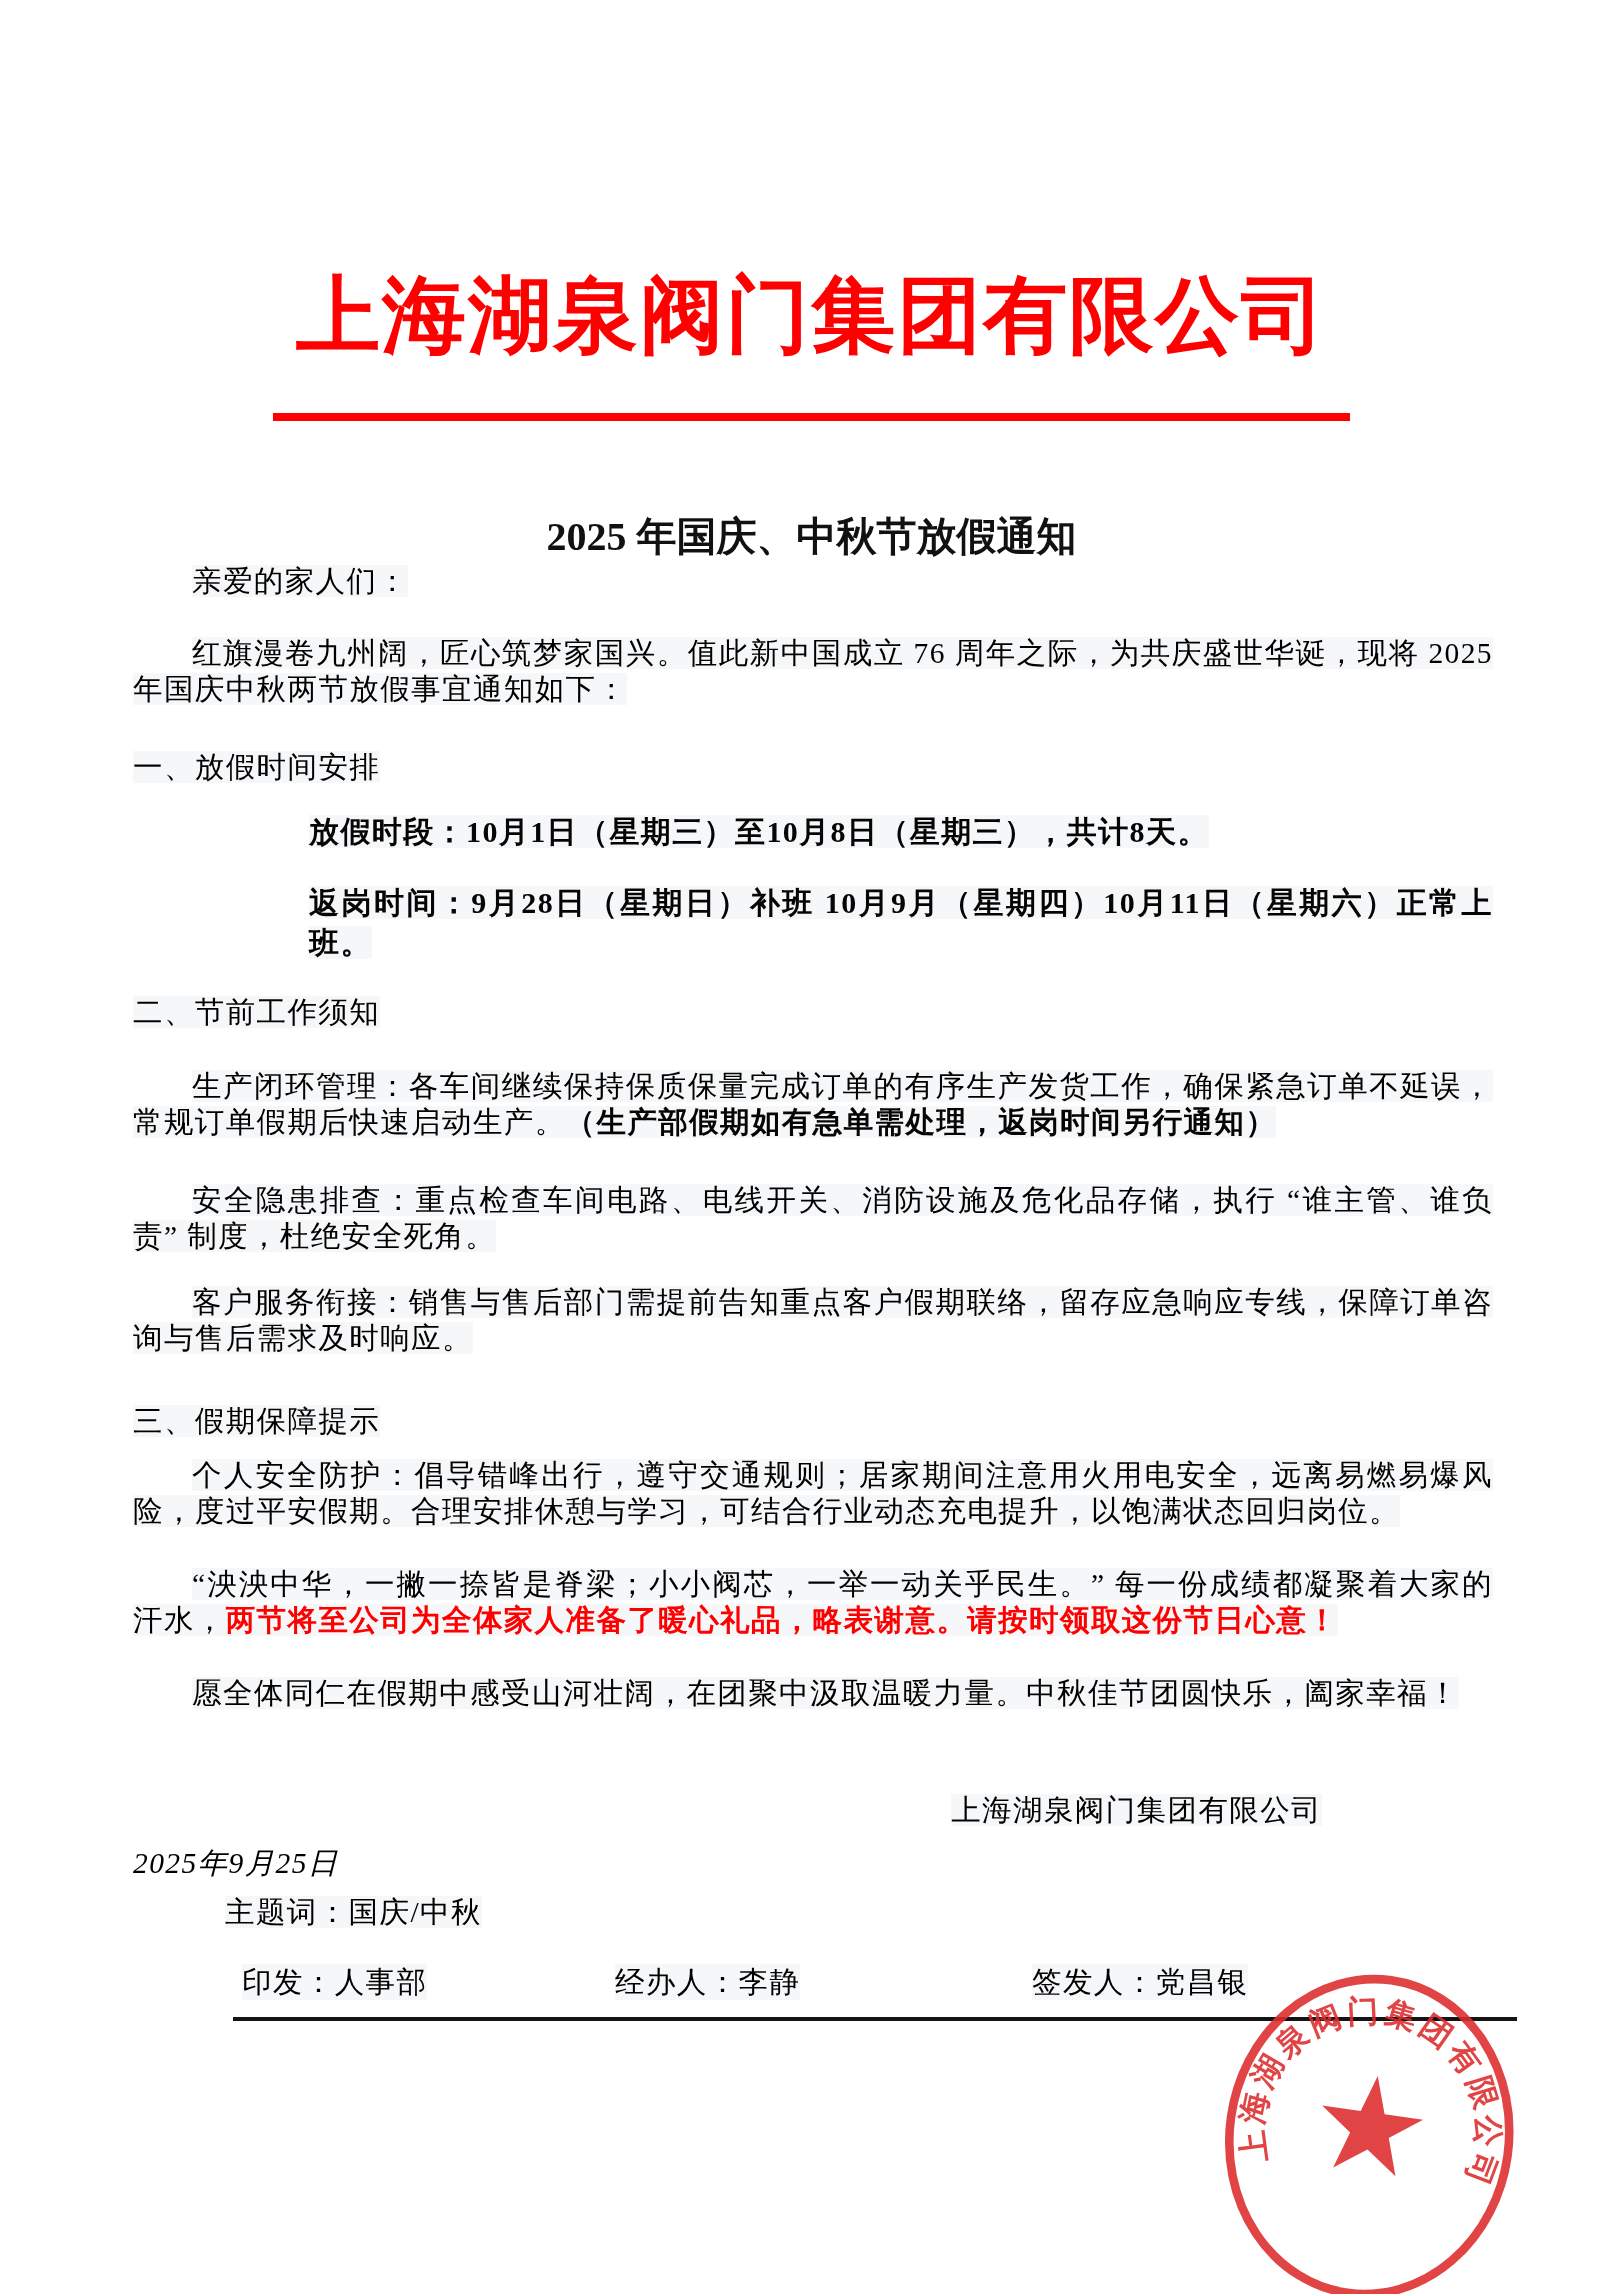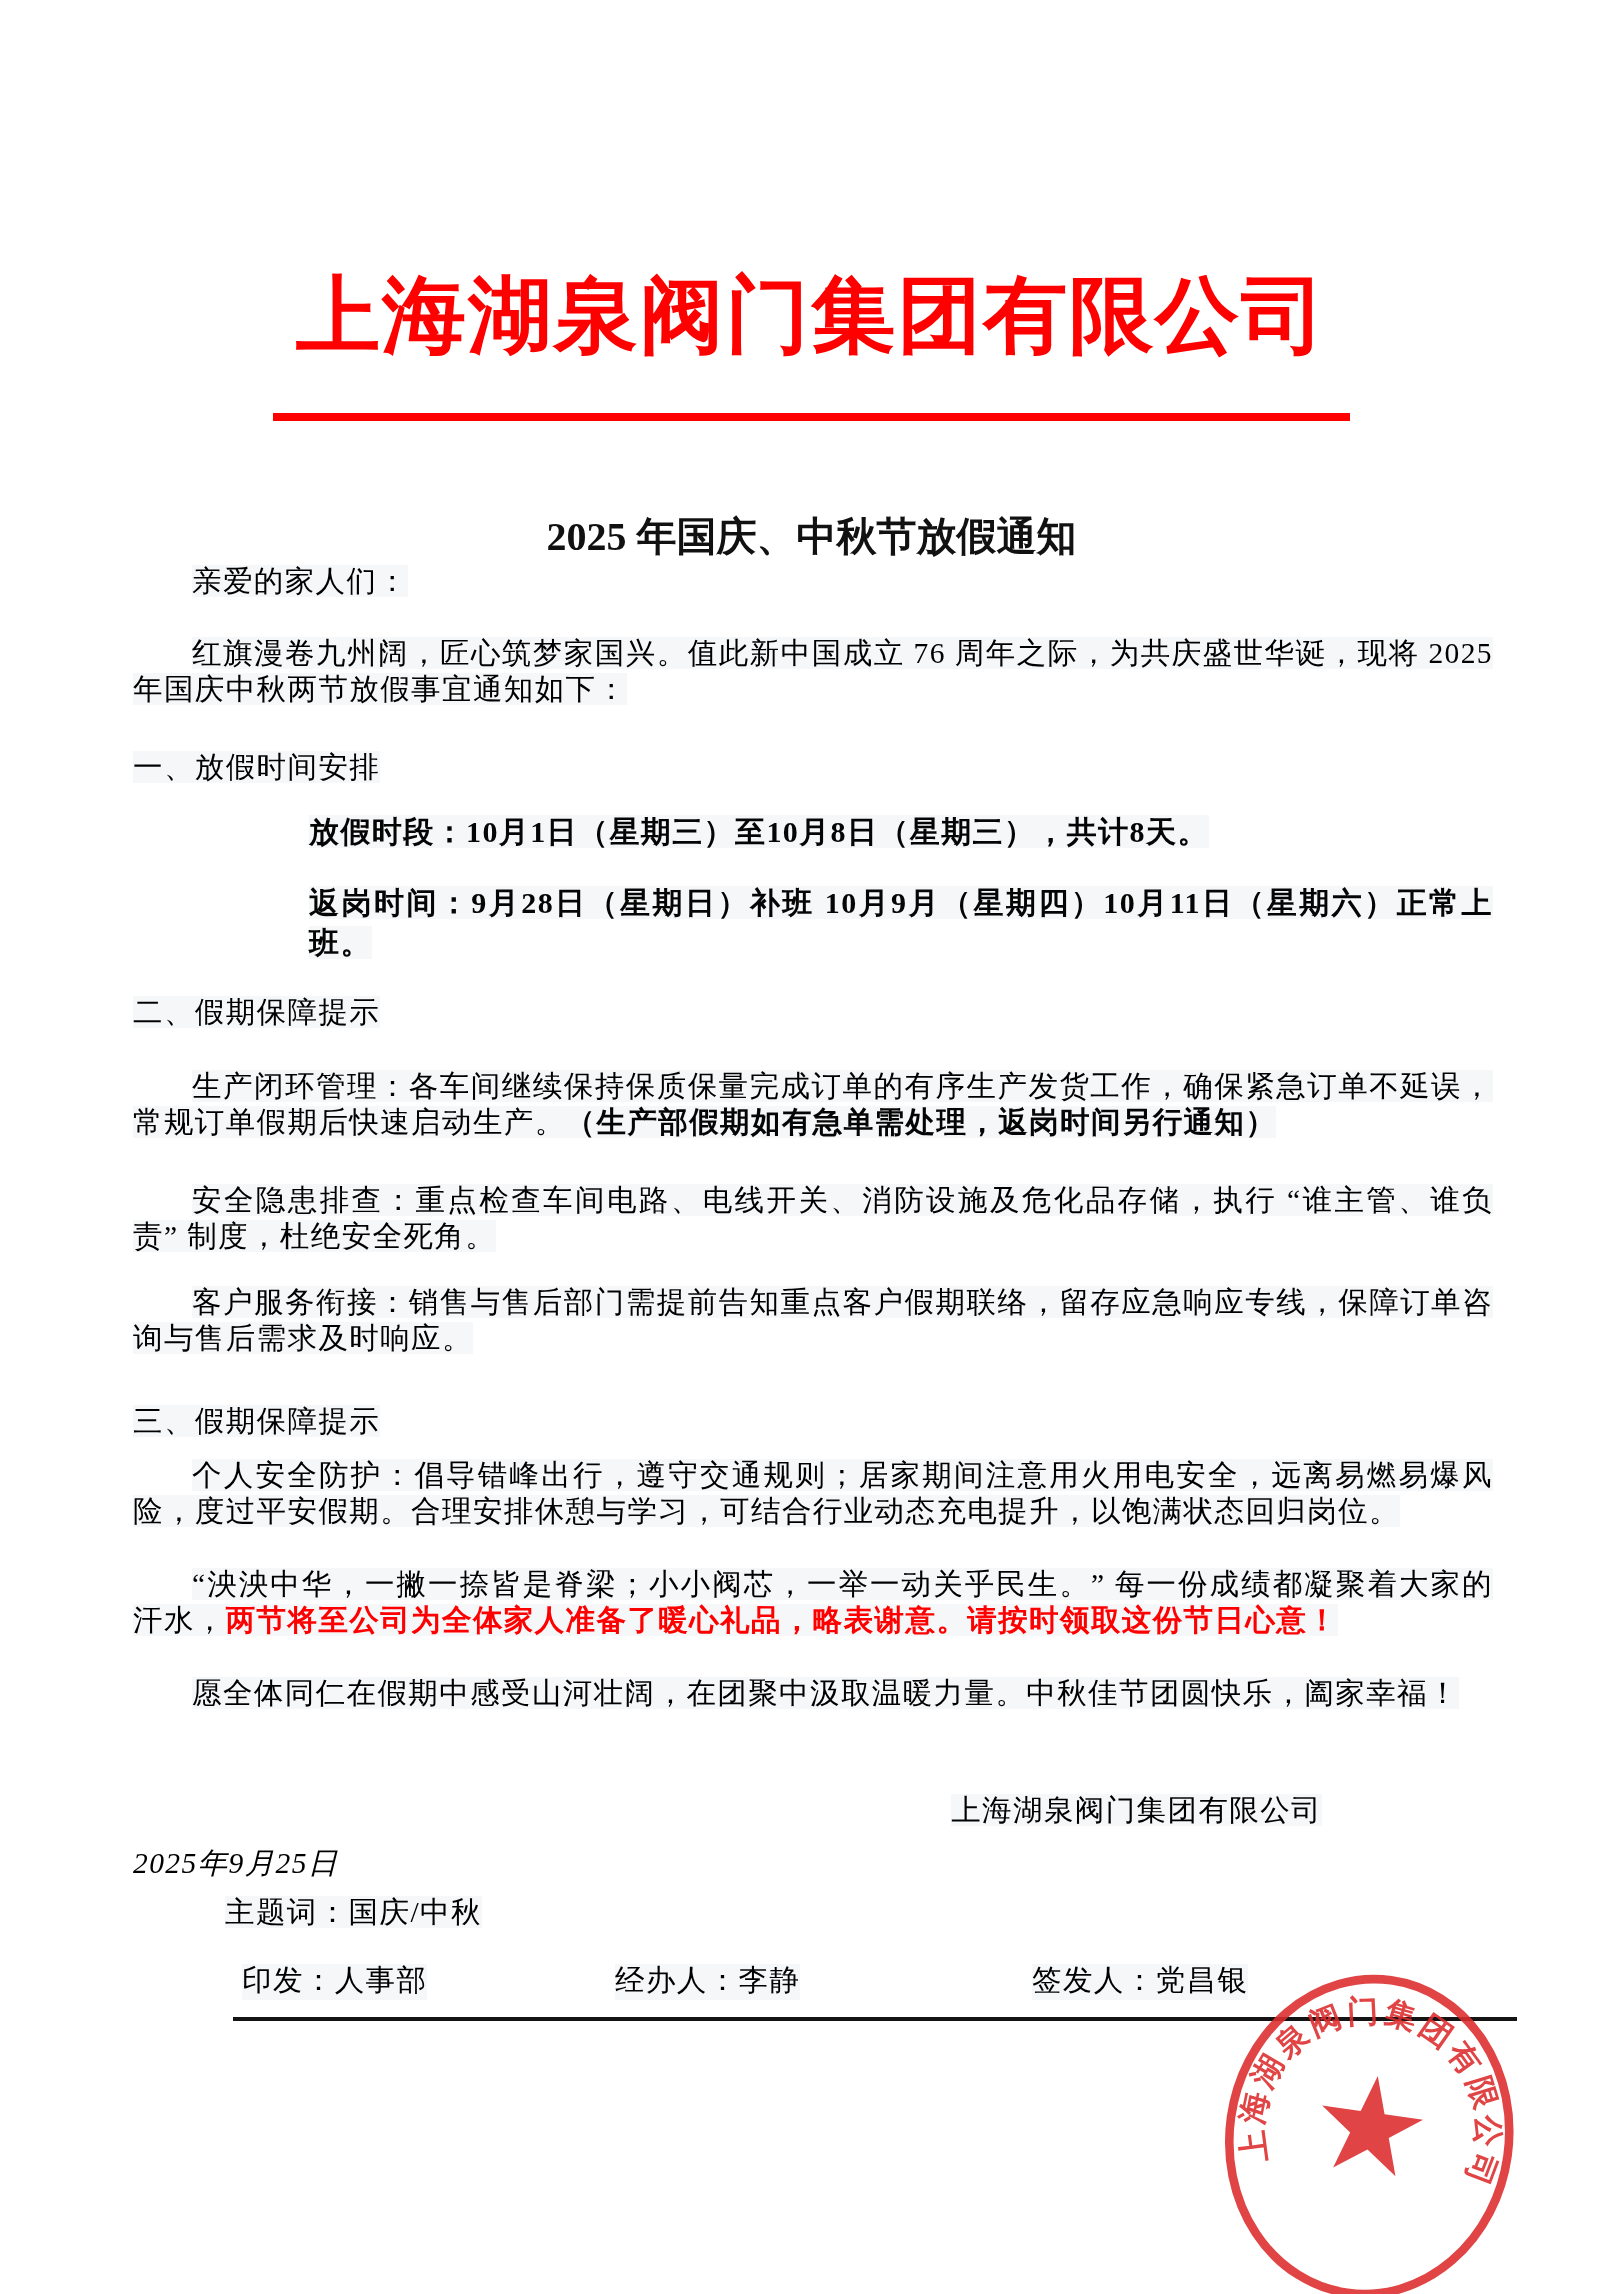--- a/index.html
+++ b/index.html
@@ -47,21 +47,21 @@
   .p-cust{margin-top:30px;}
   .sec3-head{margin-top:47px;}
   .p-personal{margin-top:18px;}
   .p-gift{margin-top:37px;}
   .p-wish{margin-top:37px;}
   .bold-inline{font-weight:700;color:#050505;}
   .red-inline{font-weight:700;color:#ff0000;}
   .closing-company{margin-top:81px;text-align:right;padding-right:171px;text-indent:0;}
   .closing-date{margin-top:17px;text-align:left;padding-right:169px;text-indent:0;font-style:italic;}
   .subject-line{margin-top:13.3px;text-indent:0;padding-left:92px;}
-  .footer-row{position:relative;margin-top:34px;height:38px;font-family:Liberation Mono, monospace;}
+  .footer-row{position:relative;margin-top:34px;height:38px;}
   .footer-item{position:absolute;top:0;white-space:nowrap;}
   .fi-0{left:109px;}
   .fi-1{left:482px;}
   .fi-2{left:899px;}
   .footer-rule{margin:15px 0 0 100px;width:1284px;height:3.8px;background:#141414;}
   .seal{
     position:absolute;left:1216px;top:1699px;
     width:306px;height:337px;
     transform:rotate(8deg);
     opacity:0.88;
@@ -84,21 +84,21 @@
     <p class="para greeting"><span class="hl">亲爱的家人们：</span></p>
 
     <p class="para intro"><span class="hl">红旗漫卷九州阔，匠心筑梦家国兴。值此新中国成立 76 周年之际，为共庆盛世华诞，现将 2025 年国庆中秋两节放假事宜通知如下：</span></p>
 
     <p class="para sec-head"><span class="hl">一、放假时间安排</span></p>
 
     <p class="para sched"><span class="hl">放假时段：10月1日（星期三）至10月8日（星期三），共计8天。</span></p>
 
     <p class="para sched sched2"><span class="hl">返岗时间：9月28日（星期日）补班 10月9月（星期四）10月11日（星期六）正常上班。</span></p>
 
-    <p class="para sec-head sec2-head"><span class="hl">二、假期保障提示</span></p>
+    <p class="para sec-head sec2-head"><span class="hl">二、节前工作须知</span></p>
 
     <p class="para p-prod"><span class="hl">生产闭环管理：各车间继续保持保质保量完成订单的有序生产发货工作，确保紧急订单不延误，常规订单假期后快速启动生产。</span><span class="hl bold-inline">（生产部假期如有急单需处理，返岗时间另行通知）</span></p>
 
     <p class="para p-safe"><span class="hl">安全隐患排查：重点检查车间电路、电线开关、消防设施及危化品存储，执行 “谁主管、谁负责” 制度，杜绝安全死角。</span></p>
 
     <p class="para p-cust"><span class="hl">客户服务衔接：销售与售后部门需提前告知重点客户假期联络，留存应急响应专线，保障订单咨询与售后需求及时响应。</span></p>
 
     <p class="para sec-head sec3-head"><span class="hl">三、假期保障提示</span></p>
 
     <p class="para p-personal"><span class="hl">个人安全防护：倡导错峰出行，遵守交通规则；居家期间注意用火用电安全，远离易燃易爆风险，度过平安假期。合理安排休憩与学习，可结合行业动态充电提升，以饱满状态回归岗位。</span></p>

